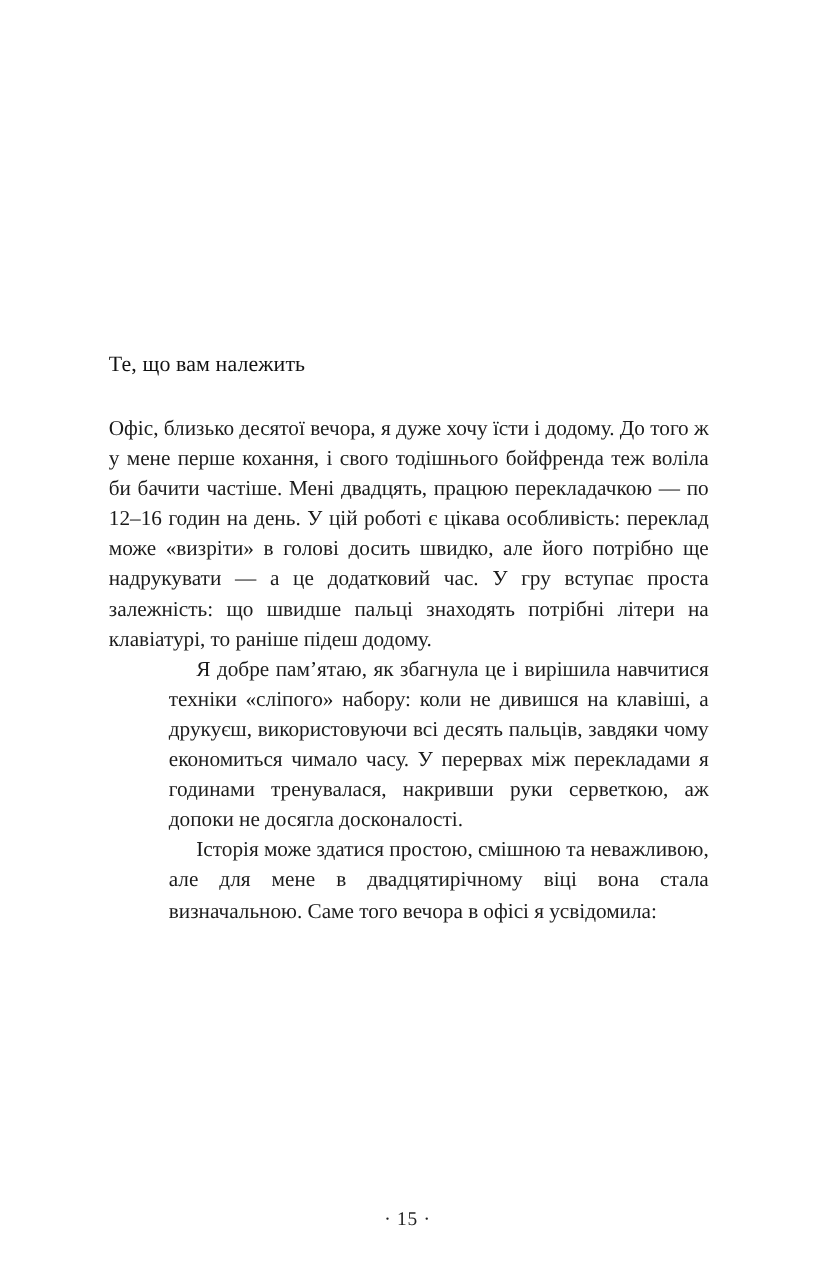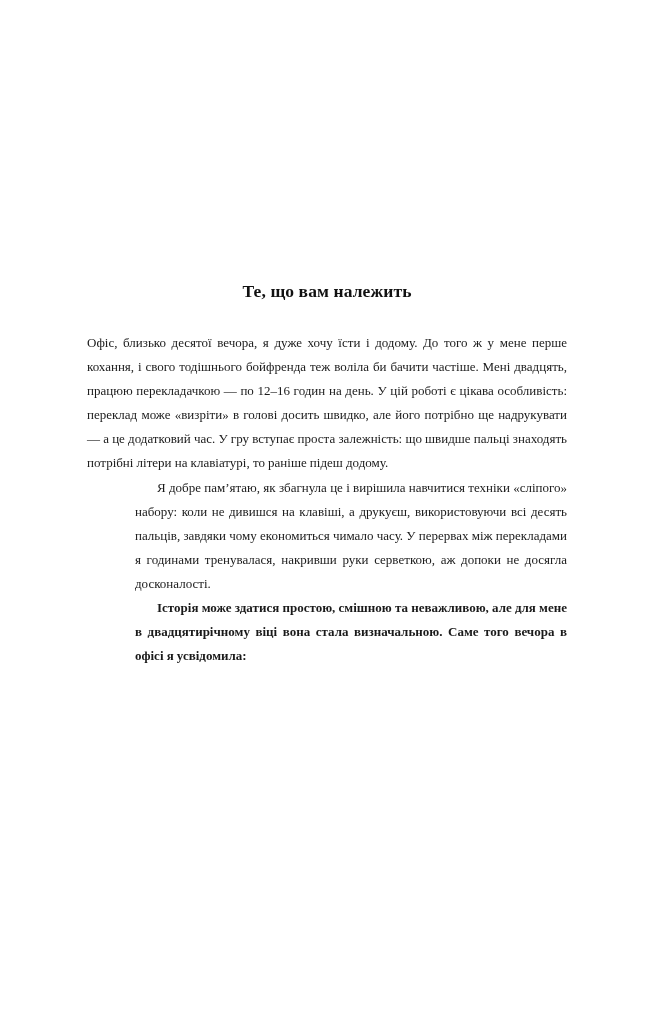--- a/index.html
+++ b/index.html
@@ -28,49 +28,47 @@
   
   .text-column {
     position: absolute;
     left: 87px;
     top: 279px;
     width: 480px;
   }
 
   .chapter-title {
     font-size: 17.5px;
-    font-weight: bold;
-    text-align: center;
+    font-weight: normal;
     letter-spacing: 0.1px;
     line-height: 24px;
     margin: 0 0 28px 0;
     color: #111111;
   }
 
   .body-paragraph {
-    font-size: 13px;
+    font-size: 17px;
     line-height: 24.1px;
     text-align: justify;
     text-justify: inter-word;
     margin: 0;
     color: #1a1a1a;
     hyphens: manual;
     -webkit-hyphens: manual;
     word-spacing: -0.1px;
   }
 
   .body-paragraph + .body-paragraph {
     text-indent: 22px;
     margin-left: 48px;
   }
 
   
   .body-paragraph:last-of-type {
     text-align: justify;
-    font-weight: bold;
   }
 
   
   .folio {
     position: absolute;
     left: 0;
     right: 0;
     top: 966px;
     text-align: center;
     font-size: 15.5px;
@@ -90,14 +88,15 @@
 
     <p class="body-paragraph">Офіс, близько десятої вечора, я дуже хочу їсти і додому. До того ж у мене перше кохання, і свого тодішнього бойфренда теж воліла би бачити частіше. Мені двадцять, працюю перекладачкою — по 12–16 годин на день. У цій роботі є цікава особливість: переклад може «визріти» в голові досить швидко, але його потрібно ще надрукувати — а це додатковий час. У гру вступає проста залежність: що швидше пальці знаходять потрібні літери на клавіатурі, то раніше підеш додому.</p>
 
     <p class="body-paragraph">Я добре пам’ятаю, як збагнула це і вирішила навчитися техніки «сліпого» набору: коли не дивишся на клавіші, а друкуєш, використовуючи всі десять пальців, завдяки чому економиться чимало часу. У перервах між перекладами я годинами тренувалася, накривши руки серветкою, аж допоки не досягла досконалості.</p>
 
 
     <p class="body-paragraph">Історія може здатися простою, смішною та неважливою, але для мене в двадцятирічному віці вона стала визначальною. Саме того вечора в офісі я усвідомила:</p>
 
   </div>
 
+  <div class="folio">· 15 ·</div>
 
 </div>
 
 </body></html>

